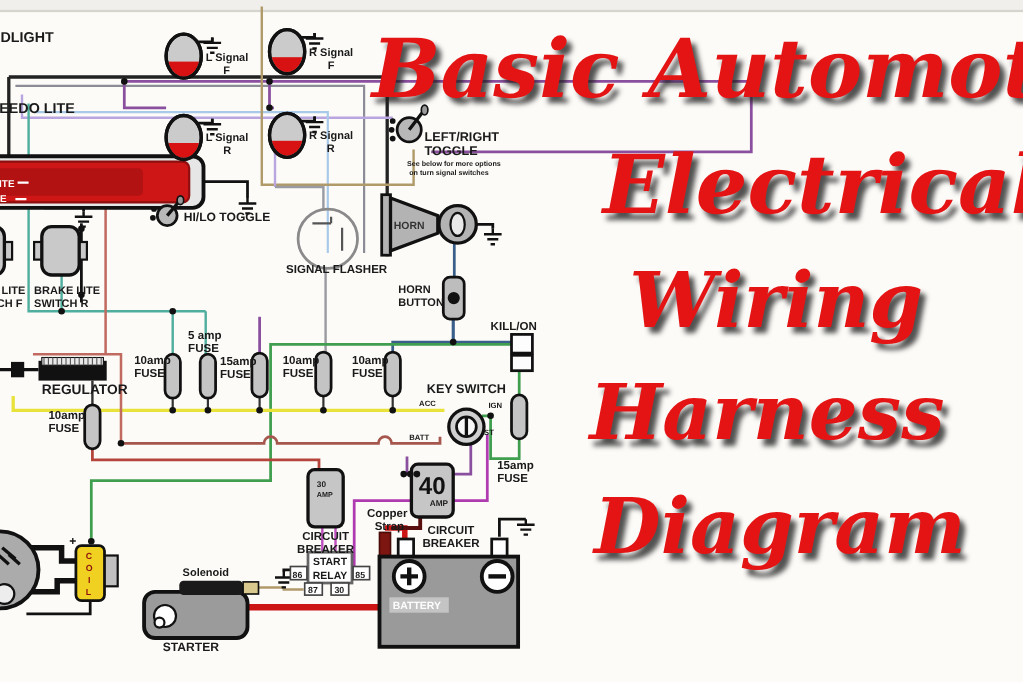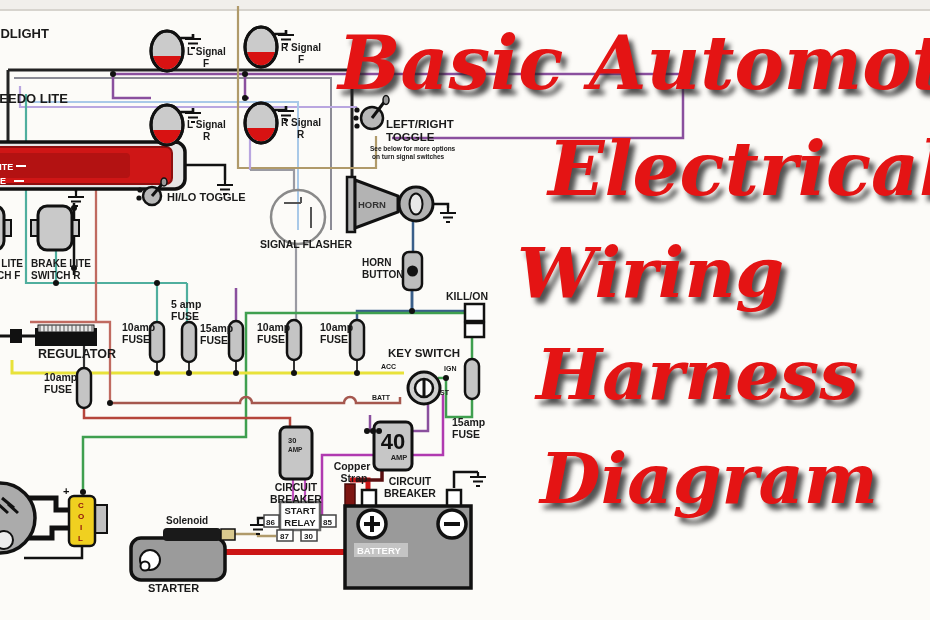--- a/index.html
+++ b/index.html
@@ -12,21 +12,21 @@
   .title-line{
     position:absolute;
     font-family:"DejaVu Serif","Liberation Serif",serif;
     font-style:italic;font-weight:bold;
     color:#e41414;
     text-shadow:5px 6px 5px rgba(35,35,35,.78);
     white-space:nowrap;line-height:1;
   }
   .t1{left:338px;top:26px;font-size:74px;}
   .t2{left:548px;top:132px;font-size:74px;}
-  .t3{left:517px;top:238px;font-size:70px;}
+  .t3{left:572px;top:238px;font-size:70px;}
   .t4{left:536px;top:340px;font-size:70px;}
   .t5{left:540px;top:444px;font-size:70px;}
 </style>
 </head>
 <body>
 
 <div class="stage">
   <div class="topbar"></div>
 
   <svg class="diagram-svg" width="930" height="620" viewBox="0 0 930 620">

